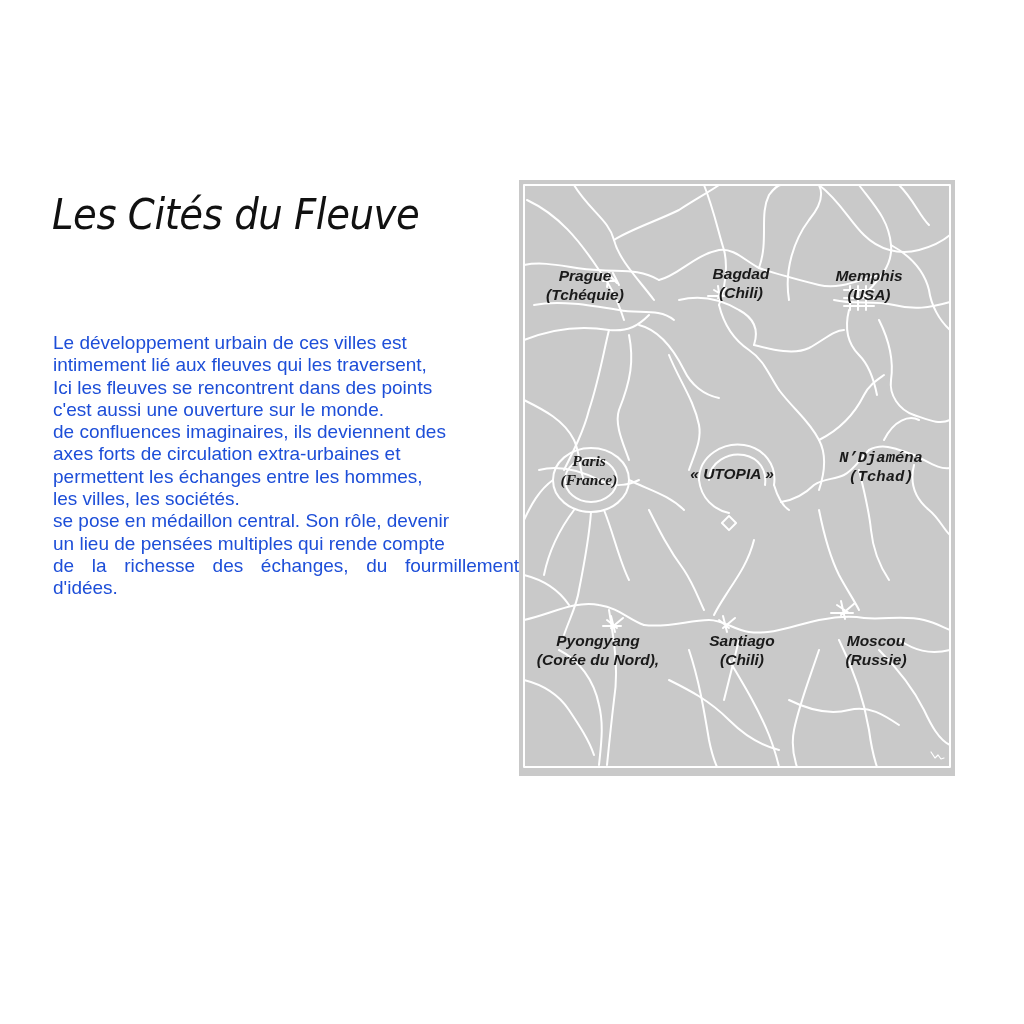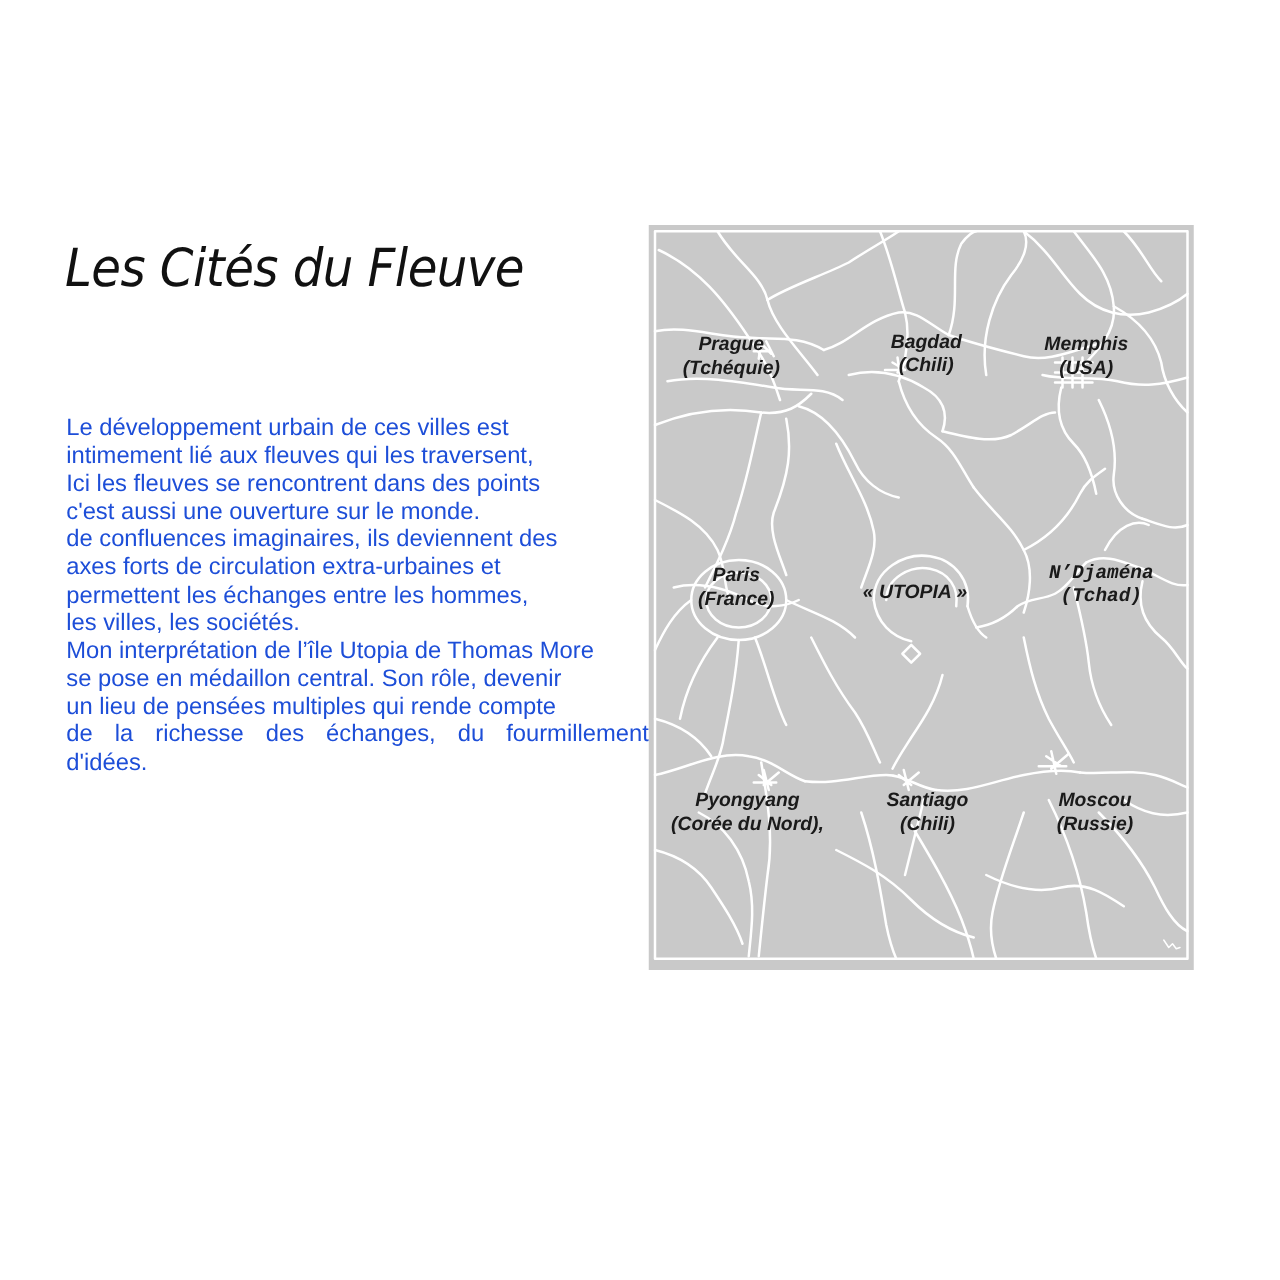--- a/index.html
+++ b/index.html
@@ -36,21 +36,20 @@
 
 <div class="body-text">
   <span class="line">Le développement urbain de ces villes est</span>
   <span class="line">intimement lié aux fleuves qui les traversent,</span>
   <span class="line">Ici les fleuves se rencontrent dans des points</span>
   <span class="line">c'est aussi une ouverture sur le monde.</span>
   <span class="line">de confluences imaginaires, ils deviennent des</span>
   <span class="line">axes forts de circulation extra-urbaines et</span>
   <span class="line">permettent les échanges entre les hommes,</span>
   <span class="line">les villes, les sociétés.</span>
-  <span class="line">Mon interprétation de l’île Utopia de Thomas More</span>
   <span class="line">se pose en médaillon central. Son rôle, devenir</span>
   <span class="line">un lieu de pensées multiples qui rende compte</span>
   <span class="line justify">de la richesse des échanges, du fourmillement</span>
   <span class="line">d'idées.</span>
 </div>
 
 <div class="map-panel">
   <svg width="436" height="596" viewBox="0 0 436 596">
     <g fill="none" stroke="#ffffff" stroke-linecap="round" stroke-linejoin="round">
 
@@ -151,21 +150,21 @@
     <span>(Tchéquie)</span>
   </div>
   <div class="city-label" style="left:222px; top:84px;">
     <span>Bagdad</span>
     <span>(Chili)</span>
   </div>
   <div class="city-label" style="left:350px; top:86px;">
     <span>Memphis</span>
     <span>(USA)</span>
   </div>
-  <div class="city-label" style="left:70px; top:271px;">
+  <div class="city-label" style="left:70px; top:271px;font-family:Liberation Serif, serif;">
     <span>Paris</span>
     <span>(France)</span>
   </div>
   <div class="city-label" style="left:213px; top:284px;">
     <span>« UTOPIA »</span>
   </div>
   <div class="city-label" style="left:362px; top:269px;font-family:Liberation Mono, monospace;">
     <span>N’Djaména</span>
     <span>(Tchad)</span>
   </div>

